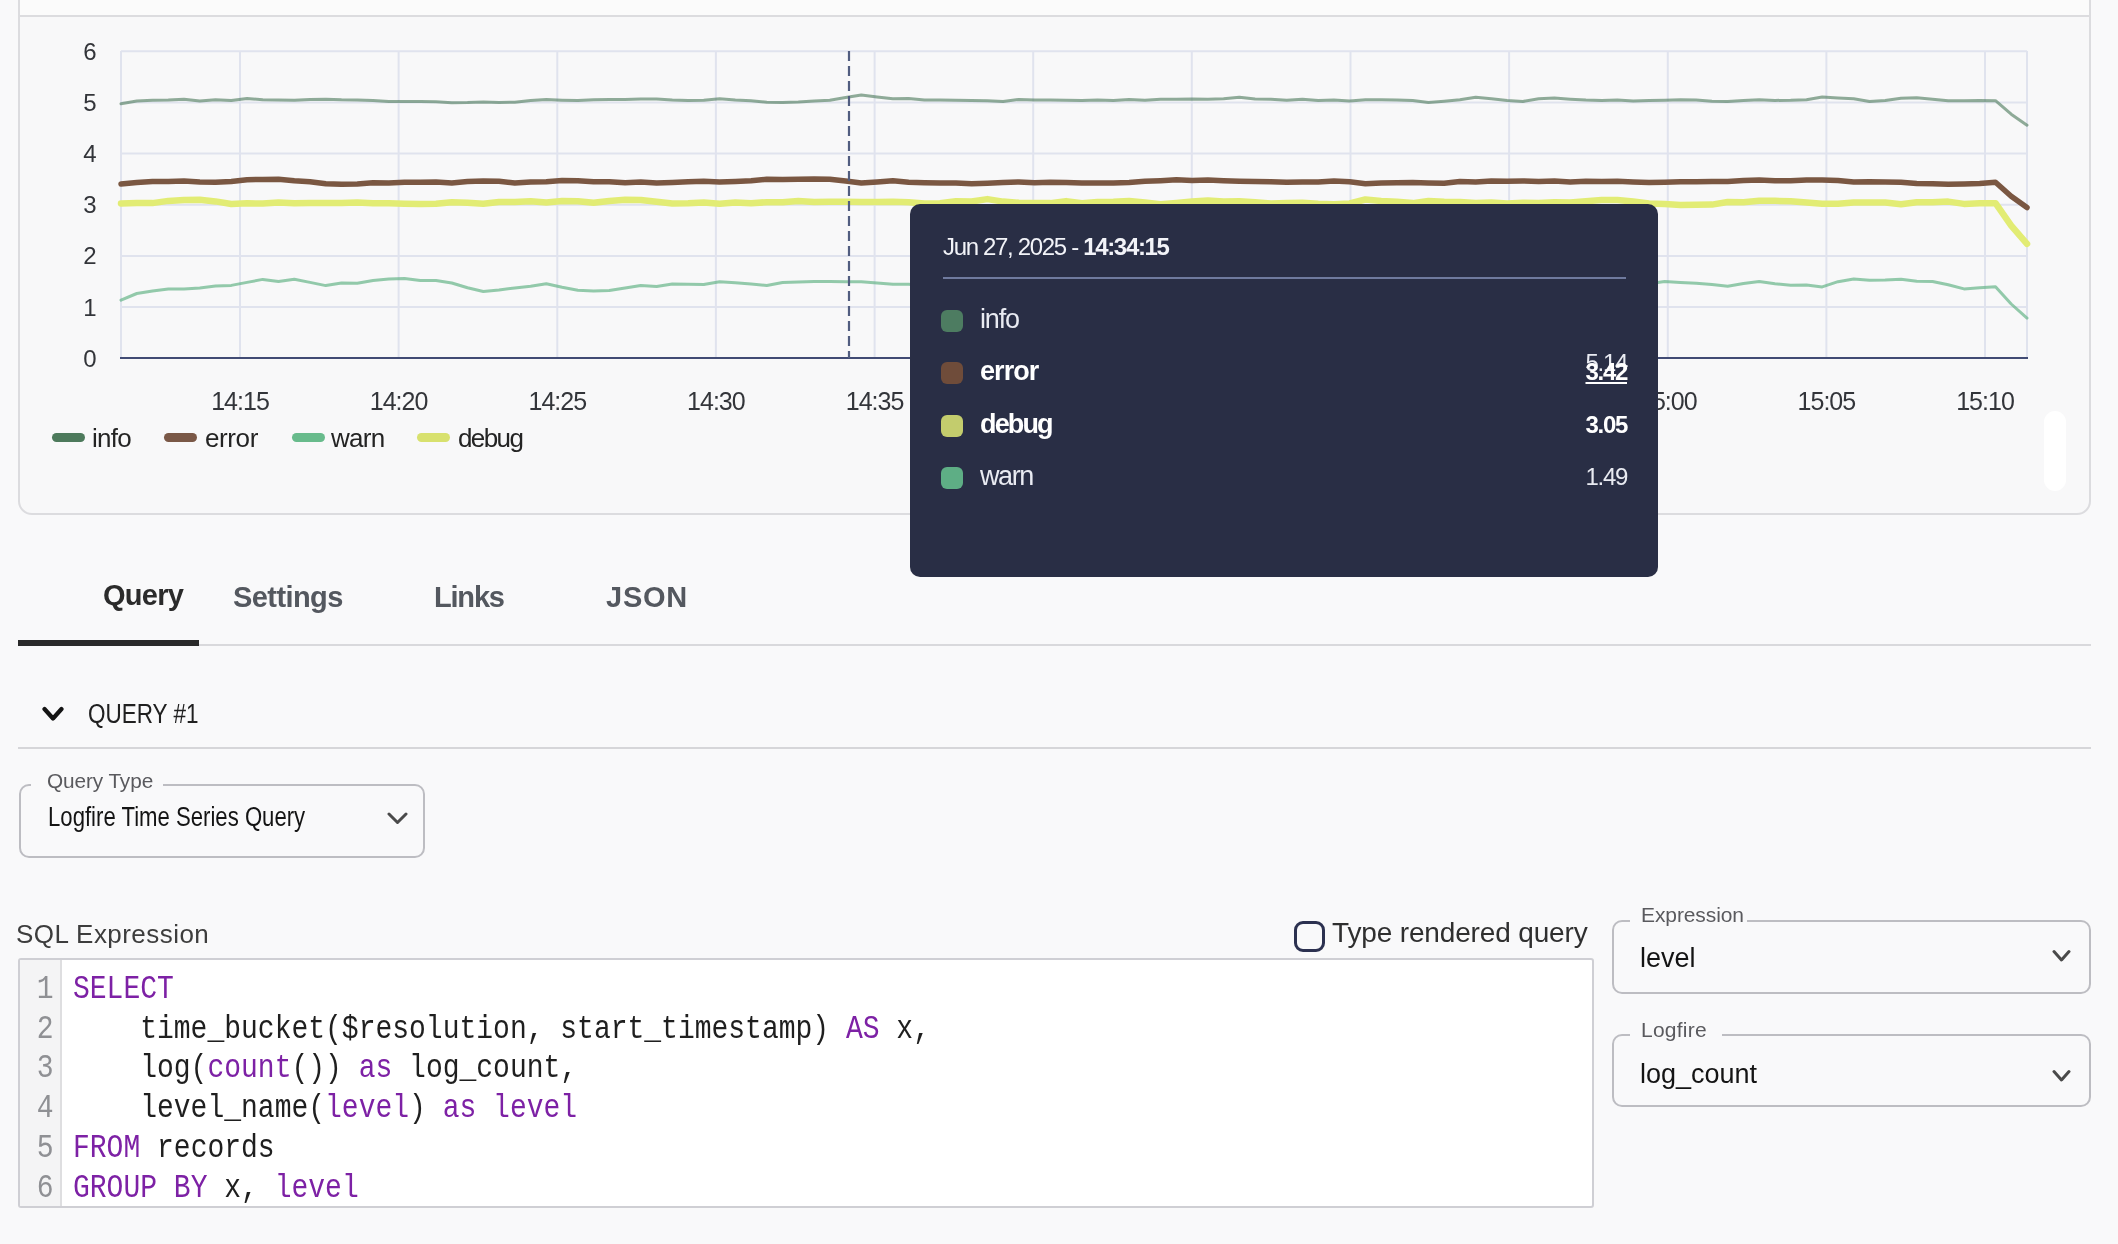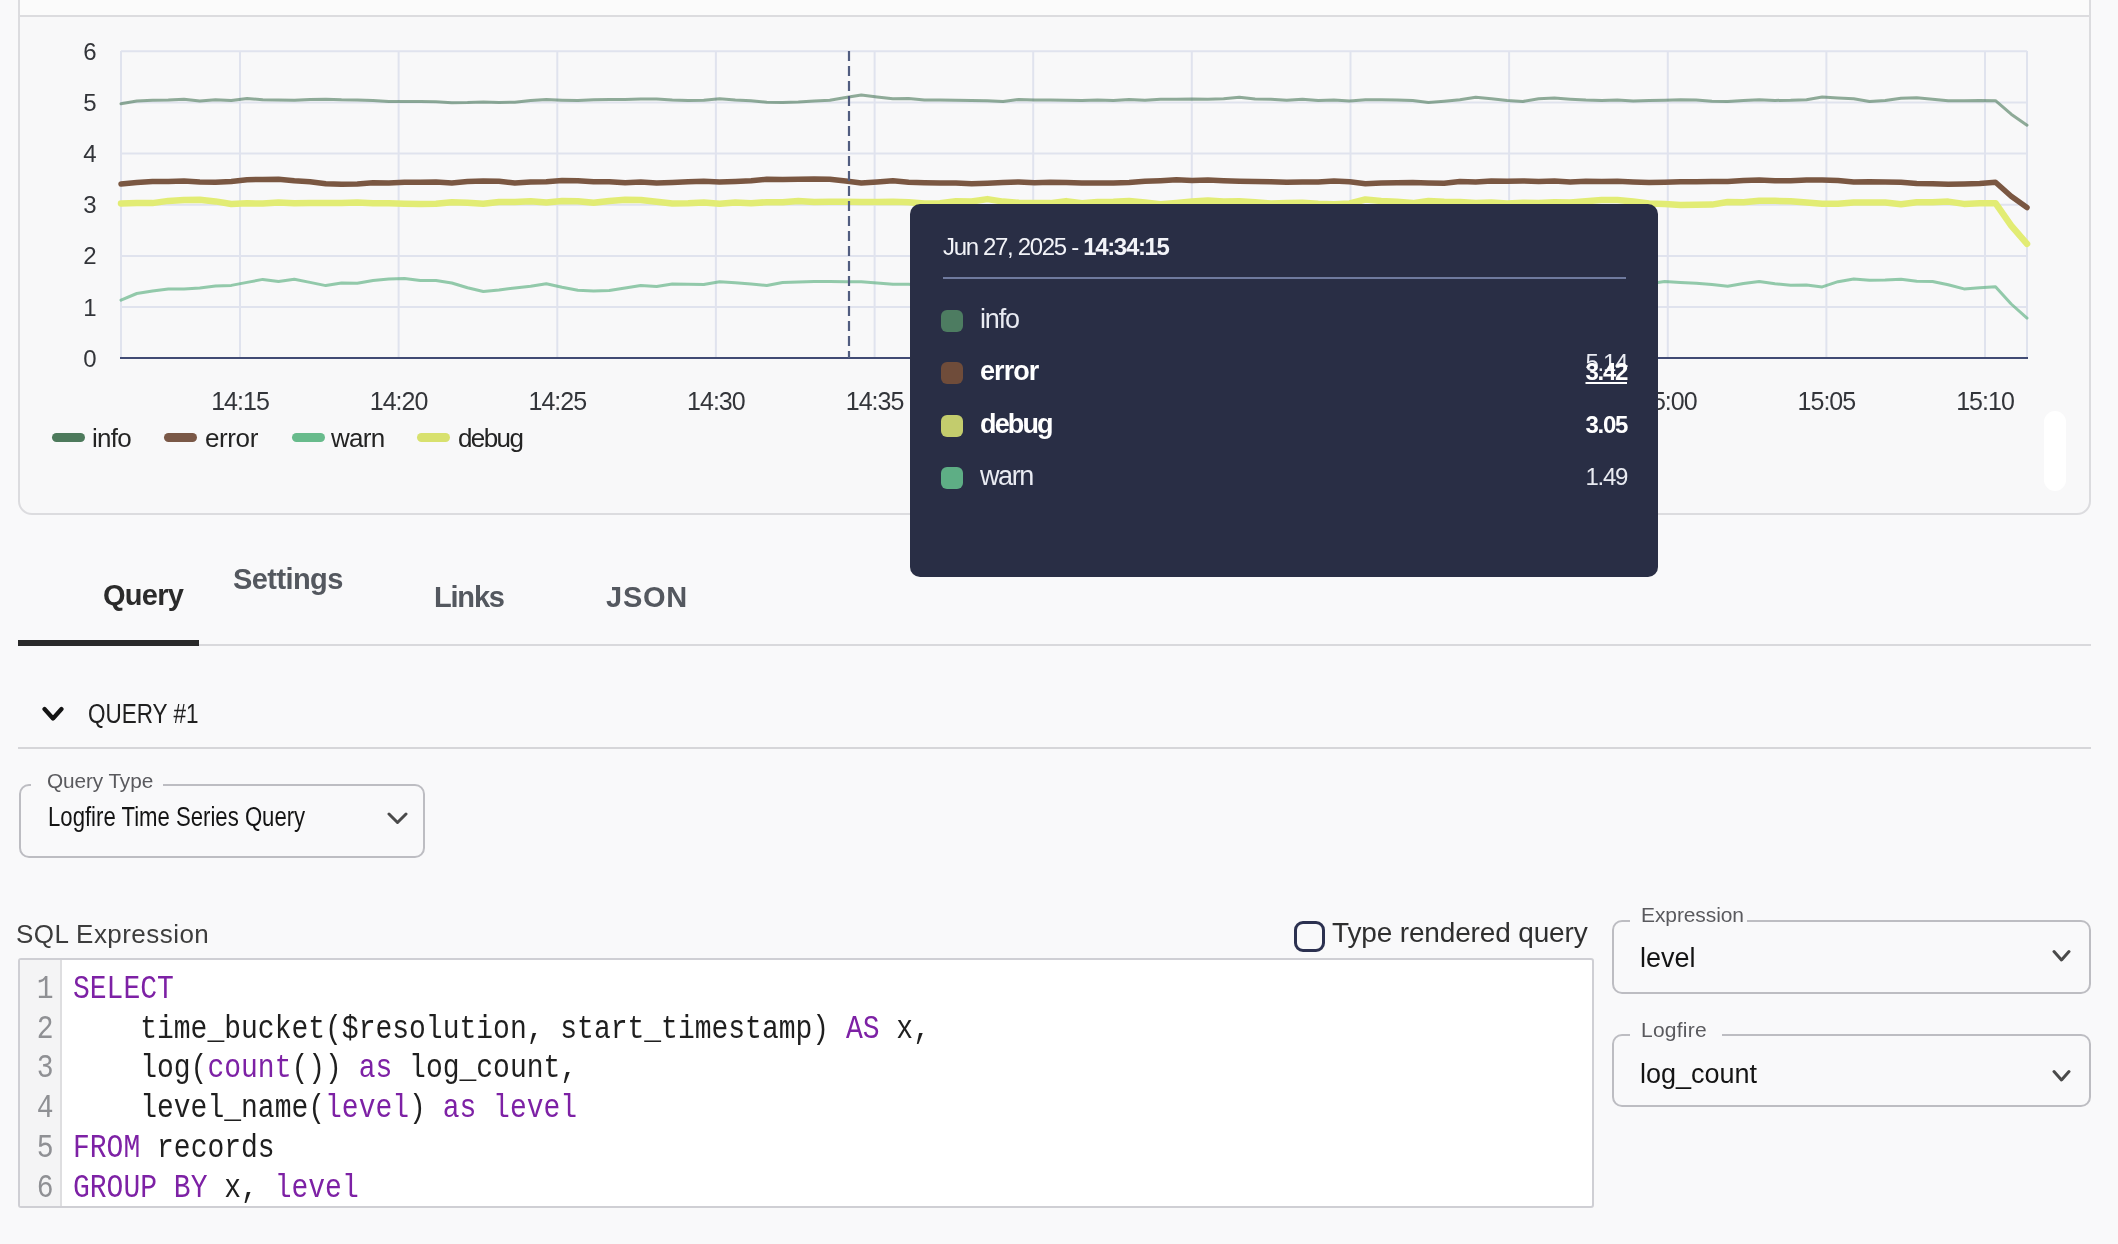--- a/index.html
+++ b/index.html
@@ -84,21 +84,21 @@
   <div class="abs" style="right:31px;top:156px;font-size:24px;letter-spacing:-1.3px;font-weight:bold;color:#ffffff;text-decoration:underline;">3.42</div>
   <div class="abs" style="left:31px;top:211px;width:22px;height:22px;border-radius:6px;background:#c3cc6d;"></div>
   <div class="abs" style="left:70px;top:207px;font-size:27px;letter-spacing:-1.86px;font-weight:bold;color:#ffffff;">debug</div>
   <div class="abs" style="right:31px;top:209px;font-size:24px;letter-spacing:-1.3px;font-weight:bold;color:#ffffff;">3.05</div>
   <div class="abs" style="left:31px;top:263px;width:22px;height:22px;border-radius:6px;background:#5eae85;"></div>
   <div class="abs" style="left:70px;top:259px;font-size:27px;letter-spacing:-1.4px;color:#e9ebf2;">warn</div>
   <div class="abs" style="right:31px;top:261px;font-size:24px;letter-spacing:-1.3px;color:#e9ebf2;">1.49</div>
 </div>
 
 <div class="abs" style="left:67px;top:581px;font-size:29px;font-weight:bold;color:#2b2b2b;letter-spacing:-0.75px;margin-left:36px;">Query</div>
-<div class="abs" style="left:233px;top:565px;font-size:29px;font-weight:bold;color:#54585f;letter-spacing:-0.58px;">Settings</div>
+<div class="abs" style="left:233px;top:583px;font-size:29px;font-weight:bold;color:#54585f;letter-spacing:-0.58px;">Settings</div>
 <div class="abs" style="left:434px;top:583px;font-size:29px;font-weight:bold;color:#54585f;letter-spacing:-1.2px;">Links</div>
 <div class="abs" style="left:606px;top:583px;font-size:29px;font-weight:bold;color:#54585f;letter-spacing:0.75px;">JSON</div>
 <div class="abs" style="left:18px;top:644px;width:2073px;border-top:2px solid #d9d9dc;"></div>
 <div class="abs" style="left:18px;top:640px;width:181px;height:6px;background:#2a2a2a;"></div>
 
 <svg class="abs" style="left:42px;top:705px;" width="22" height="19">
     <path d="M2.5 4 L11 13.5 L19.5 4" stroke="#141414" stroke-width="4.2" fill="none" stroke-linecap="round" stroke-linejoin="round"></path>
   </svg>
 <div class="abs" style="left:88px;top:701px;font-size:27px;color:#202020;transform:scaleX(0.833);transform-origin:0 0;">QUERY #1</div>
 <div class="abs" style="left:18px;top:747px;width:2073px;border-top:2px solid #d6d6d9;"></div>

